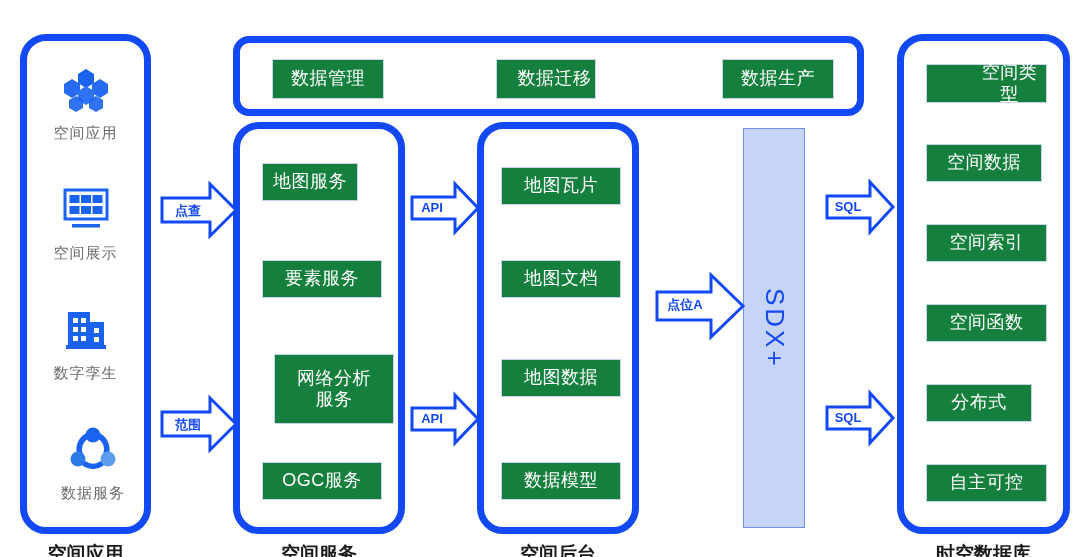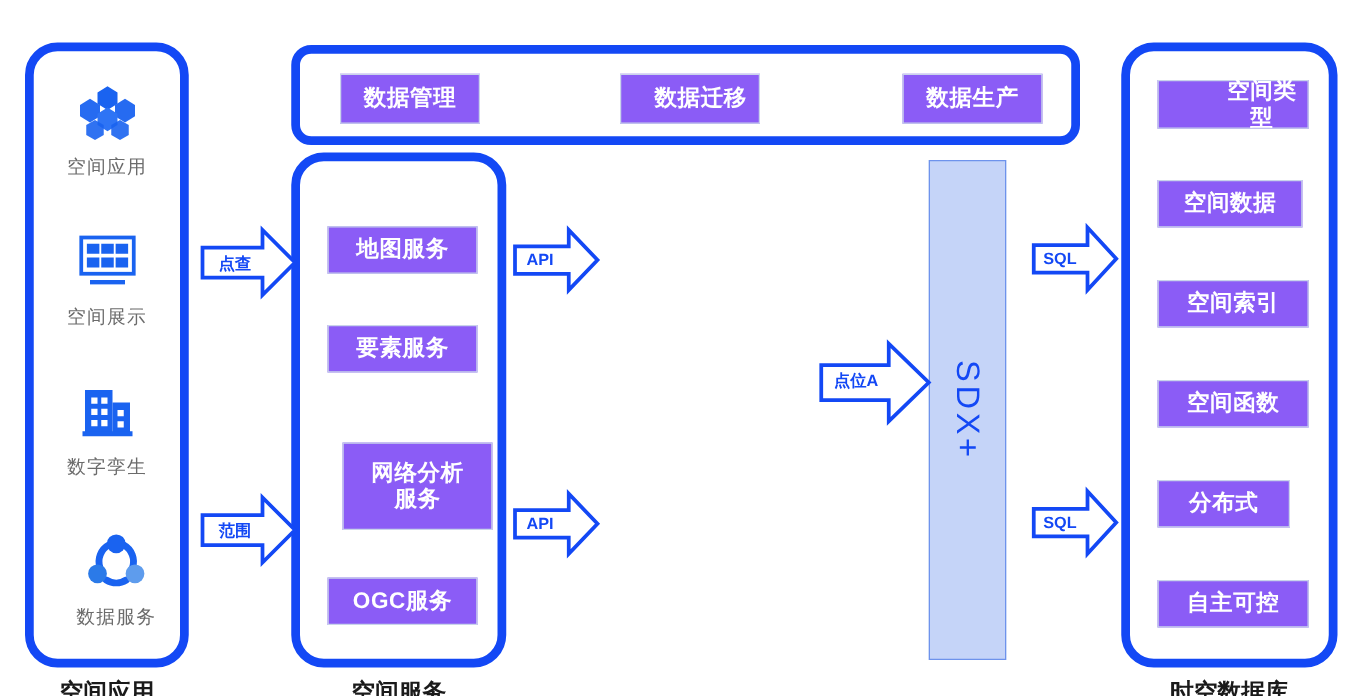--- a/index.html
+++ b/index.html
@@ -28,25 +28,25 @@
     text-align: center;
     color: #1a1a1a;
     font-size: 19px;
     font-weight: 700;
     white-space: nowrap;
   }
 
   
   .chip {
     position: absolute;
-    background: #8b5cf6;
+    background: #15803d;
     border: 1px solid #c9d4ea;
     color: #ffffff;
     font-size: 18px;
-    font-weight: 700;
+    font-weight: 400;
     display: flex;
     align-items: center;
     justify-content: center;
     text-align: center;
     line-height: 1.18;
     letter-spacing: 0.5px;
   }
 
   
   .icon-item { position: absolute; width: 100%; text-align: center; }
@@ -160,33 +160,40 @@
         </svg>
       </div>
       <div class="icon-caption">数据服务</div>
     </div>
 
     <div class="panel-label" style="left:0; top:500px;">空间应用</div>
   </div>
 
   <div class="panel" style="left:233px; top:36px; width:631px; height:80px; border-radius:16px;">
     <div class="chip" style="left:32px; top:16px; width:112px; height:40px;">数据管理</div>
-    <div class="chip" style="left:256px; top:16px; width:112px; height:40px;padding-left:17px;">数据迁移</div>
+    <div class="chip" style="left:256px; top:16px; width:100px; height:40px;padding-left:17px;">数据迁移</div>
     <div class="chip" style="left:482px; top:16px; width:112px; height:40px;">数据生产</div>
   </div>
 
   <div class="panel" style="left:233px; top:122px; width:172px; height:412px;">
-    <div class="chip" style="left:22px; top:52px; width:120px; height:38px;text-align:right;">地图服务</div>
+    <div class="chip" style="left:22px; top:34px; width:96px; height:38px;text-align:right;">地图服务</div>
     <div class="chip" style="left:22px; top:131px; width:120px; height:38px;">要素服务</div>
     <div class="chip" style="left:34px; top:225px; width:120px; height:70px; white-space:pre-line;">网络分析
 服务</div>
     <div class="chip" style="left:22px; top:333px; width:120px; height:38px;">OGC服务</div>
     <div class="panel-label" style="left:0; top:412px;">空间服务</div>
   </div>
 
+  <div class="panel" style="left:477px; top:122px; width:162px; height:412px;">
+    <div class="chip" style="left:17px; top:38px; width:120px; height:38px;">地图瓦片</div>
+    <div class="chip" style="left:17px; top:131px; width:120px; height:38px;">地图文档</div>
+    <div class="chip" style="left:17px; top:230px; width:120px; height:38px;">地图数据</div>
+    <div class="chip" style="left:17px; top:333px; width:120px; height:38px;">数据模型</div>
+    <div class="panel-label" style="left:0; top:412px;">空间后台</div>
+  </div>
 
   <div id="sdx-bar" style="left:743px; top:128px; width:62px; height:400px;">
     <span class="vtext">SDX+</span>
   </div>
 
   <div class="panel" style="left:897px; top:34px; width:173px; height:500px;">
     <div class="chip" style="left:22px; top:23px; width:121px; height:39px;padding-left:46px;">空间类型</div>
     <div class="chip" style="left:22px; top:103px; width:116px; height:38px;">空间数据</div>
     <div class="chip" style="left:22px; top:183px; width:121px; height:38px;">空间索引</div>
     <div class="chip" style="left:22px; top:263px; width:121px; height:38px;">空间函数</div>

